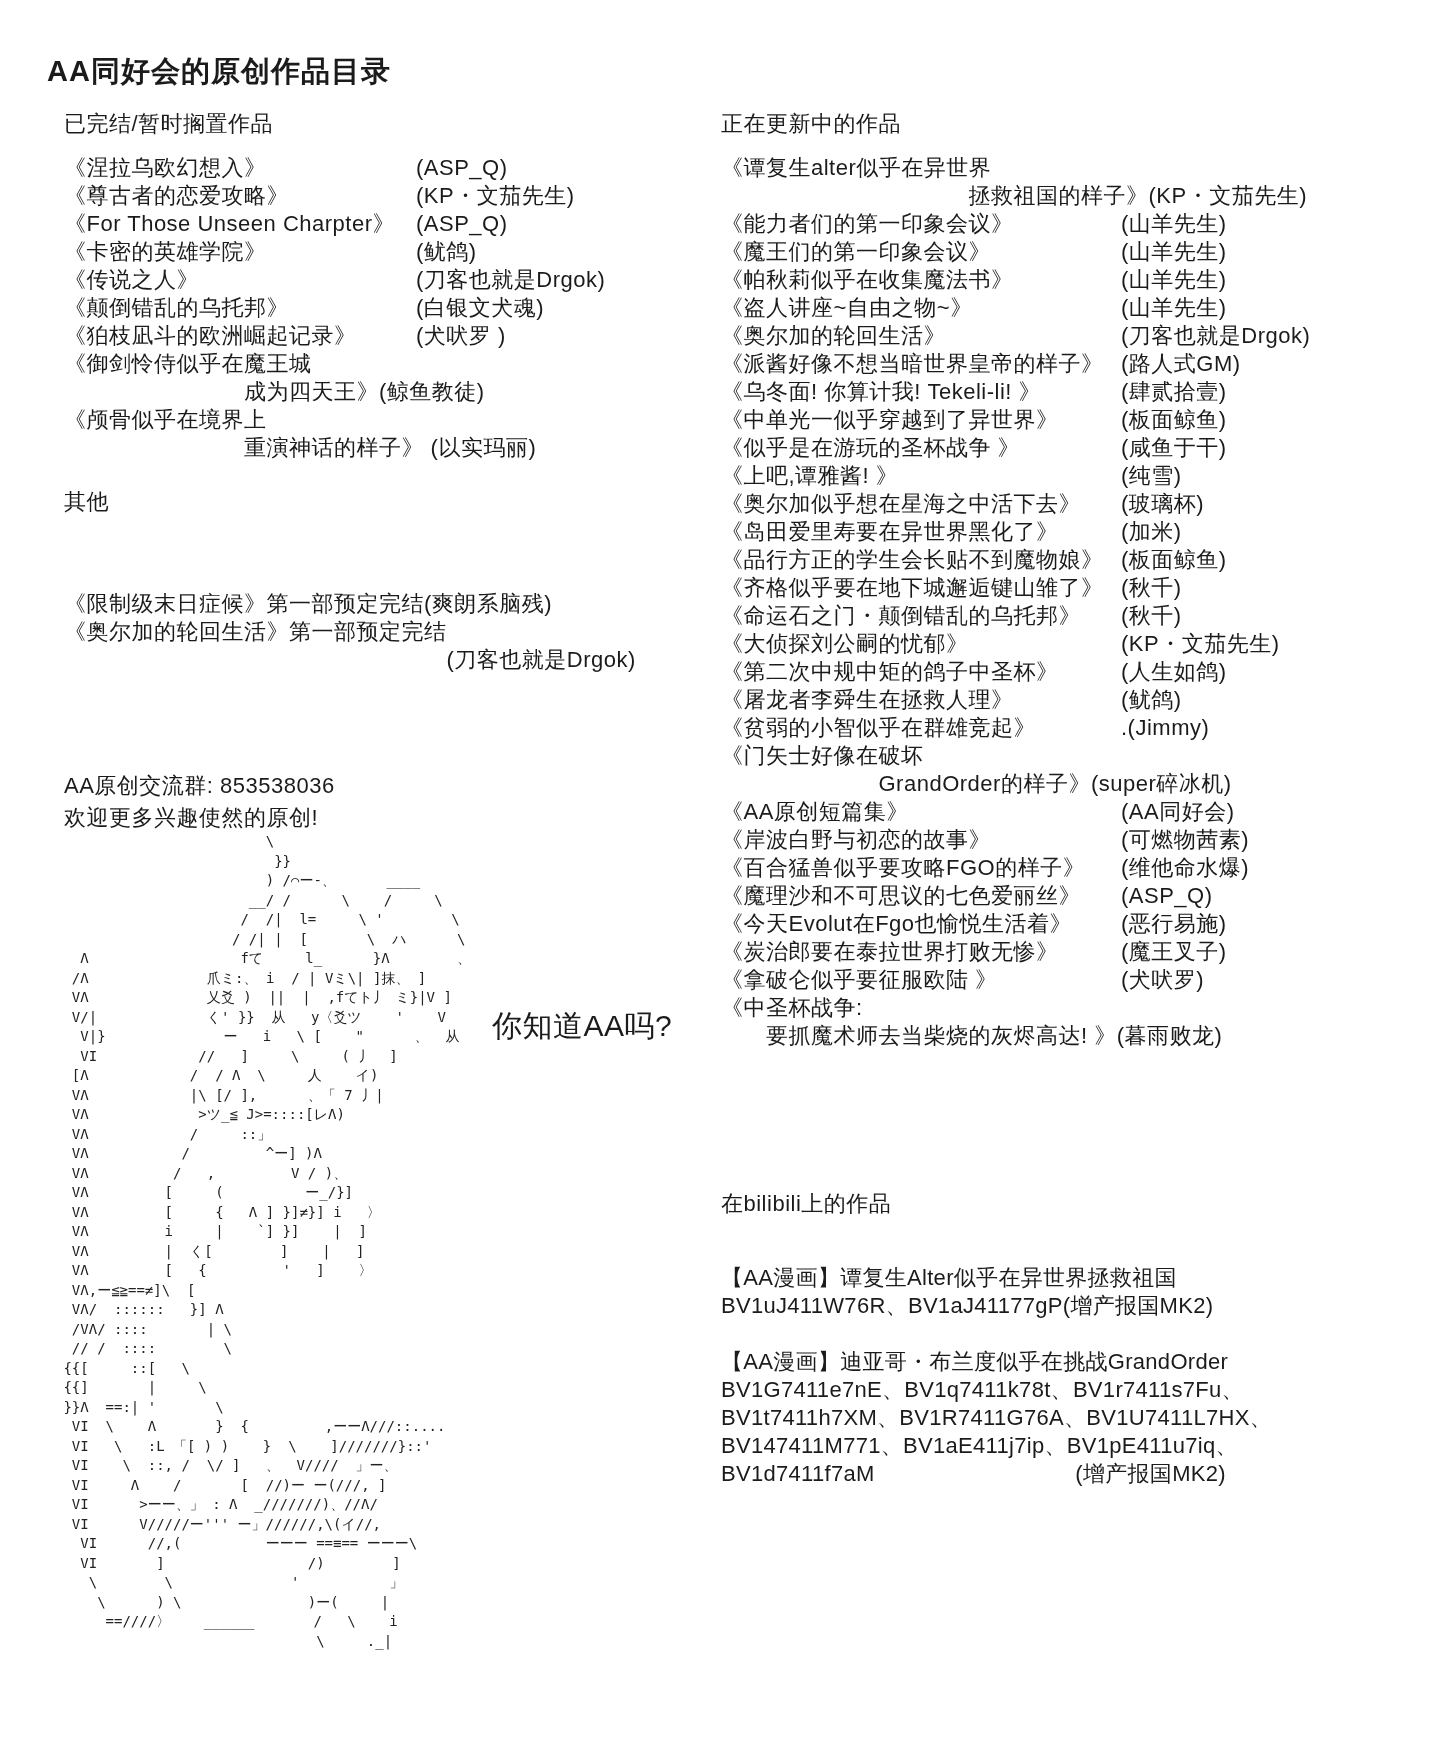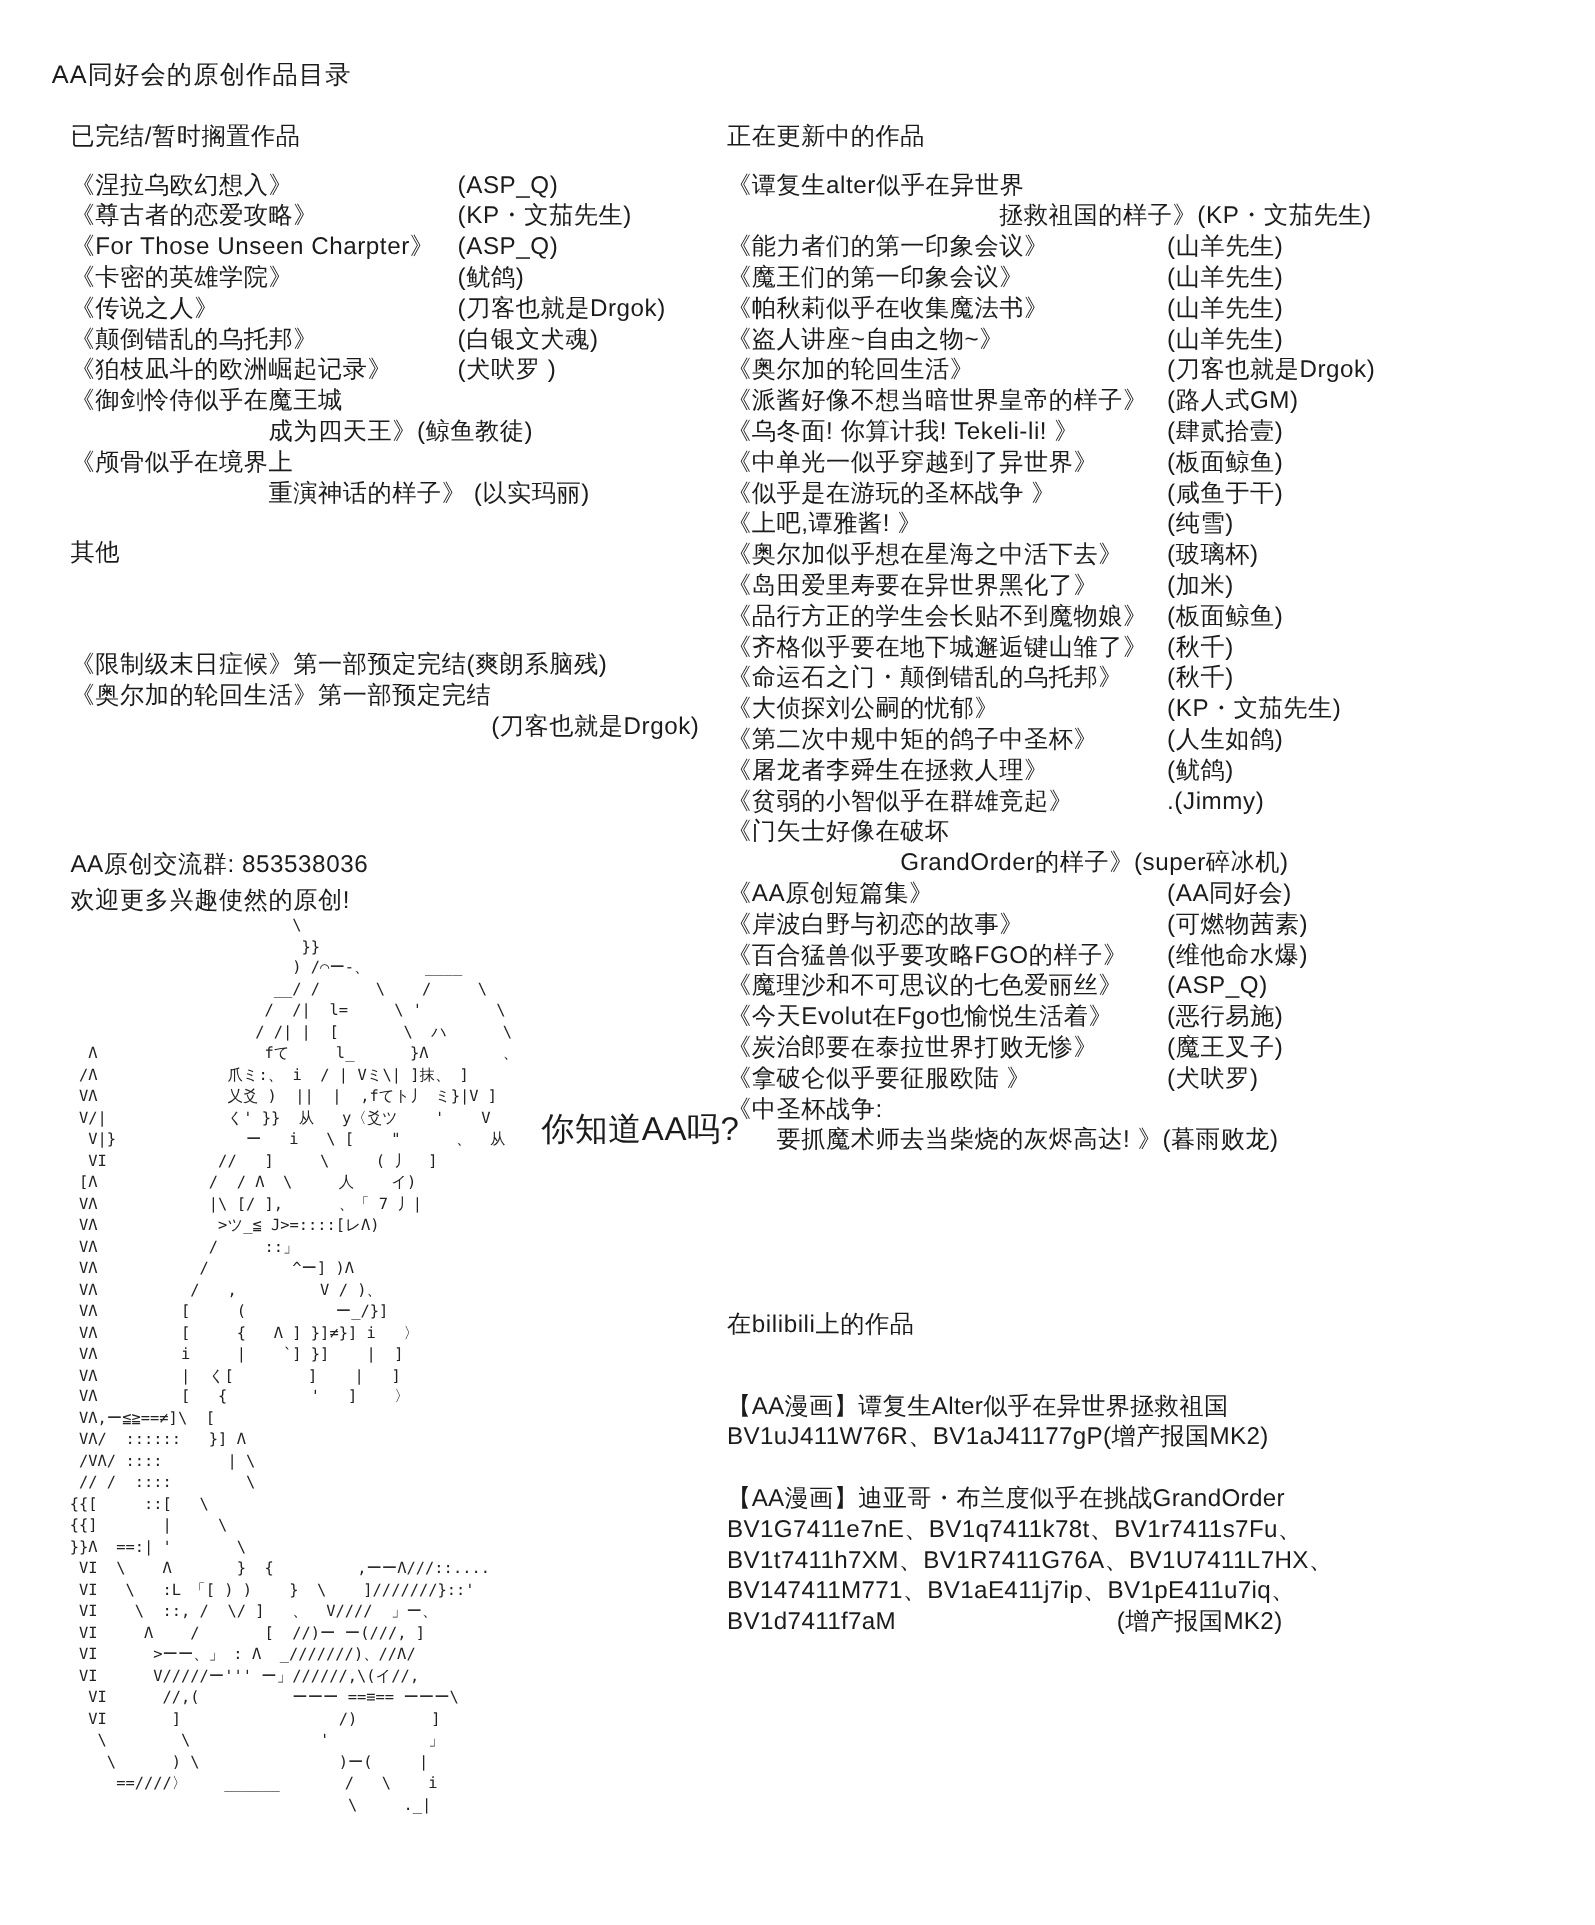--- a/index.html
+++ b/index.html
@@ -4,25 +4,25 @@
 <style>
   * { margin:0; padding:0; box-sizing:border-box; }
   html,body { background:#ffffff; }
   body {
     width:1450px; height:1750px; position:relative;
     font-family:"Liberation Sans","DejaVu Sans",sans-serif;
     color:#1b1b1b;
   }
   .page { position:absolute; inset:0; background:#fff; overflow:hidden; }
 
-  .doc-title { position:absolute; left:47px; top:52px; font-size:23px; font-weight:400; letter-spacing:1px; }
+  .doc-title { position:absolute; left:47px; top:52px; font-size:29px; font-weight:700; letter-spacing:1px; }
 
   .col { position:absolute; top:110px; }
   .col-left  { left:64px;  width:590px; }
-  .col-right { left:661px; width:620px; }
+  .col-right { left:721px; width:620px; }
 
   .sec-header { font-size:22px; line-height:28px; margin-bottom:16px; letter-spacing:0.5px; }
 
   .work-row { display:flex; font-size:22px; line-height:28px; letter-spacing:0.5px;align-items:center; }
   .work-title { flex:none; width:352px; white-space:pre-wrap; }
   .col-right .work-title { width:400px; }
   .work-author { flex:none; white-space:pre; }
   .work-title:only-child { width:auto; flex:1; }
 
   .other-header { margin-top:26px; margin-bottom:74px; }

